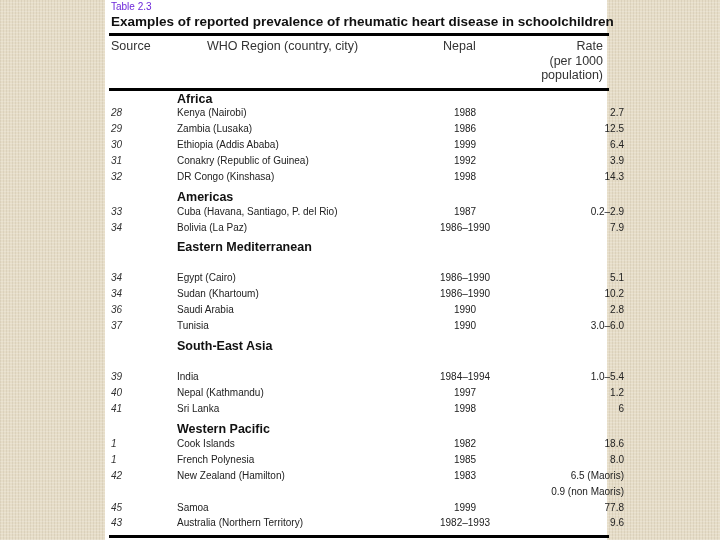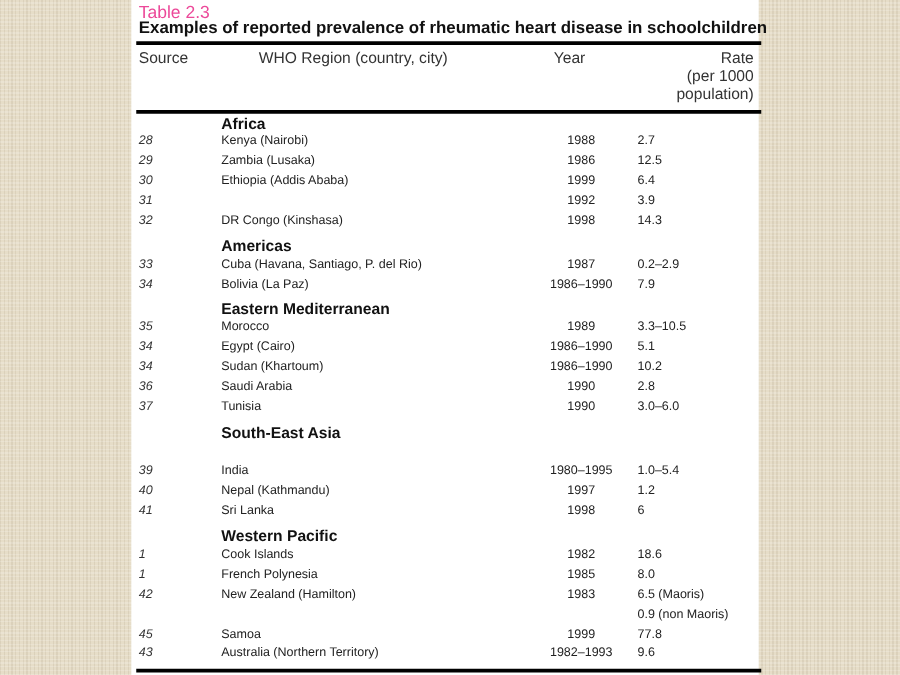--- a/index.html
+++ b/index.html
@@ -23,22 +23,22 @@
       top: 0;
       width: 502px;
       height: 540px;
       background: #ffffff;
       color: #1a1a1a;
     }
     .table-label {
       position: absolute;
       left: 6px;
       top: 1px;
-      font-size: 14px;
-      color: #ec4899;
+      font-size: 10px;
+      color: #6d28d9;
     }
     .table-title {
       position: absolute;
       left: 6px;
       top: 14px;
       font-size: 13.5px;
       font-weight: bold;
       color: #111;
       white-space: nowrap;
       text-align: center;
@@ -85,44 +85,44 @@
       left: 72px;
     }
     .row .yr {
       position: absolute;
       left: 300px;
       width: 120px;
       text-align: center;
     }
     .row .rt {
       position: absolute;
-      left: 405px;
+      left: 419px;
       width: 100px;
-      text-align: left;
+      text-align: right;
     }
     .group {
       position: absolute;
       left: 72px;
       font-size: 12.5px;
       font-weight: bold;
       color: #111;
       white-space: nowrap;
     }
   </style>
 </head>
 <body>
 
 <div class="panel">
   <div class="table-label">Table 2.3</div>
   <div class="table-title">Examples of reported prevalence of rheumatic heart disease in schoolchildren</div>
   <div class="rule top"></div>
 
   <div class="hdr source">Source</div>
   <div class="hdr region">WHO Region (country, city)</div>
-  <div class="hdr year">Year</div>
+  <div class="hdr year">Nepal</div>
   <div class="hdr rate">
     <div>Rate</div>
     <div>(per 1000</div>
     <div>population)</div>
   </div>
   <div class="rule mid"></div>
 
   <div class="group" style="top:92px">Africa</div>
   <div class="row" style="top:107px">
     <span class="src">28</span>
@@ -137,20 +137,21 @@
     <span class="rt">12.5</span>
   </div>
   <div class="row" style="top:139px">
     <span class="src">30</span>
     <span class="name">Ethiopia (Addis Ababa)</span>
     <span class="yr">1999</span>
     <span class="rt">6.4</span>
   </div>
   <div class="row" style="top:155px">
     <span class="src">31</span>
+    <span class="name">Conakry (Republic of Guinea)</span>
     <span class="yr">1992</span>
     <span class="rt">3.9</span>
   </div>
   <div class="row" style="top:171px">
     <span class="src">32</span>
     <span class="name">DR Congo (Kinshasa)</span>
     <span class="yr">1998</span>
     <span class="rt">14.3</span>
   </div>
 
@@ -162,26 +163,20 @@
     <span class="rt">0.2–2.9</span>
   </div>
   <div class="row" style="top:222px">
     <span class="src">34</span>
     <span class="name">Bolivia (La Paz)</span>
     <span class="yr">1986–1990</span>
     <span class="rt">7.9</span>
   </div>
 
   <div class="group" style="top:240px">Eastern Mediterranean</div>
-  <div class="row" style="top:256px">
-    <span class="src">35</span>
-    <span class="name">Morocco</span>
-    <span class="yr">1989</span>
-    <span class="rt">3.3–10.5</span>
-  </div>
   <div class="row" style="top:272px">
     <span class="src">34</span>
     <span class="name">Egypt (Cairo)</span>
     <span class="yr">1986–1990</span>
     <span class="rt">5.1</span>
   </div>
   <div class="row" style="top:288px">
     <span class="src">34</span>
     <span class="name">Sudan (Khartoum)</span>
     <span class="yr">1986–1990</span>
@@ -197,21 +192,21 @@
     <span class="src">37</span>
     <span class="name">Tunisia</span>
     <span class="yr">1990</span>
     <span class="rt">3.0–6.0</span>
   </div>
 
   <div class="group" style="top:339px">South-East Asia</div>
   <div class="row" style="top:371px">
     <span class="src">39</span>
     <span class="name">India</span>
-    <span class="yr">1980–1995</span>
+    <span class="yr">1984–1994</span>
     <span class="rt">1.0–5.4</span>
   </div>
   <div class="row" style="top:387px">
     <span class="src">40</span>
     <span class="name">Nepal (Kathmandu)</span>
     <span class="yr">1997</span>
     <span class="rt">1.2</span>
   </div>
   <div class="row" style="top:403px">
     <span class="src">41</span>

